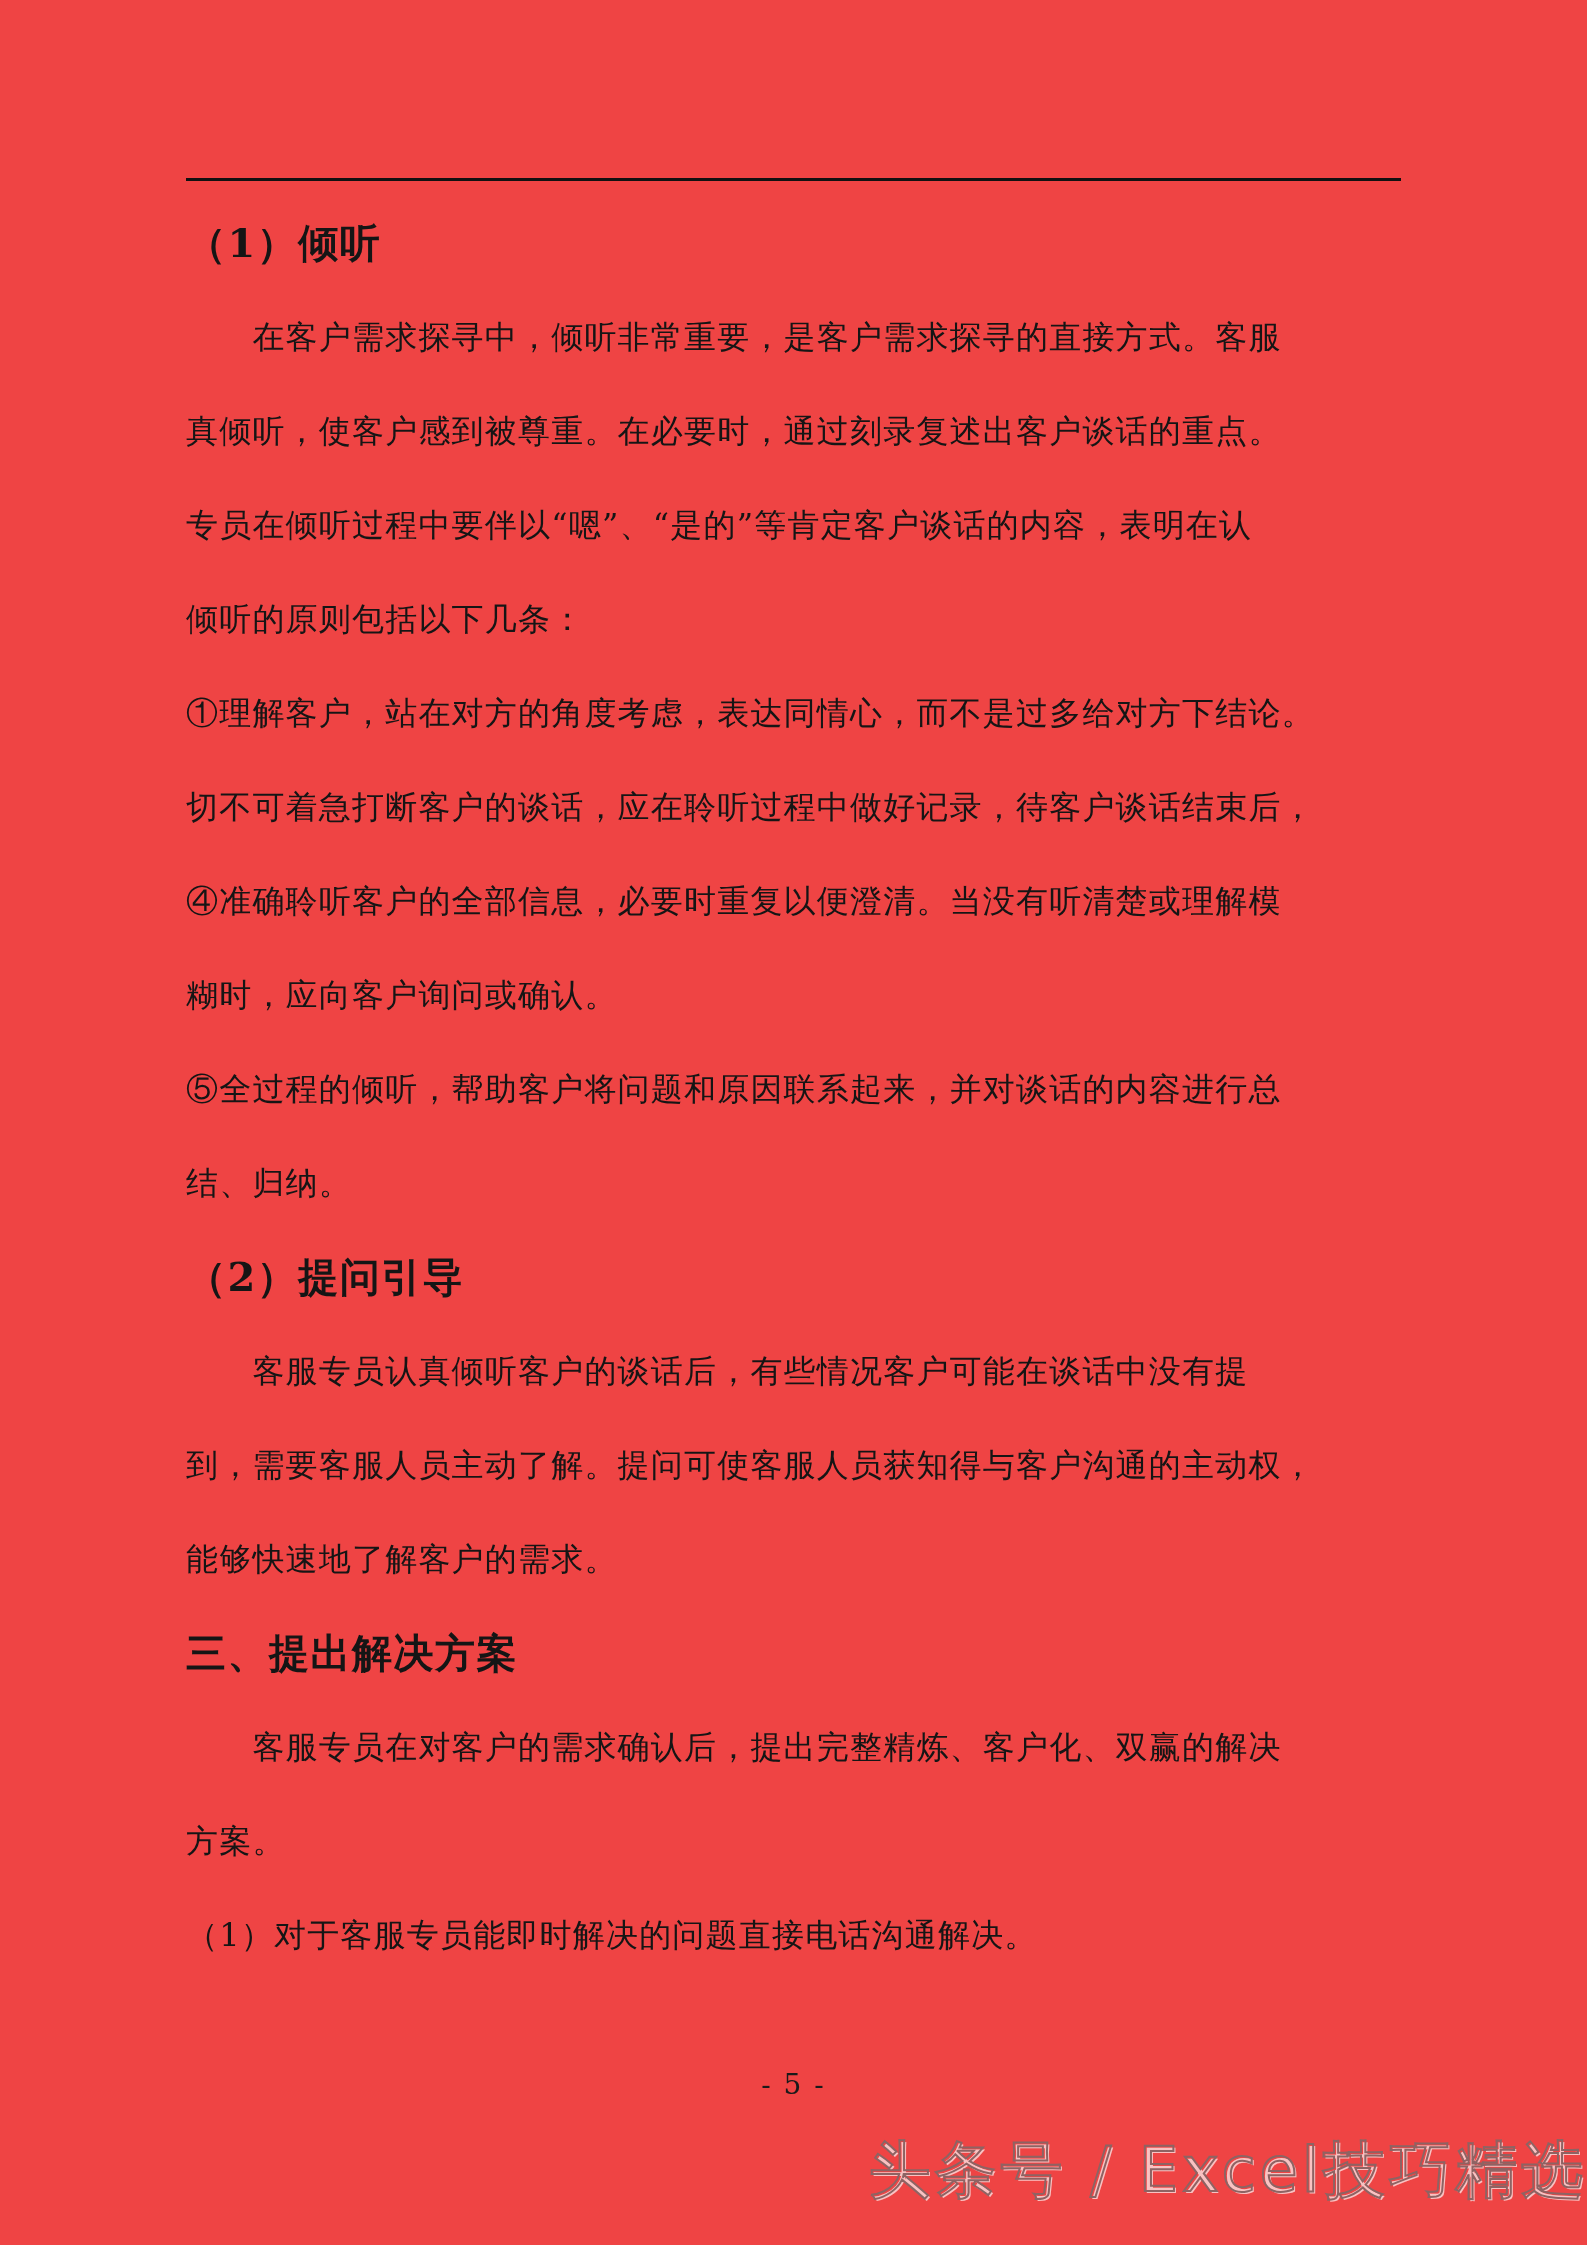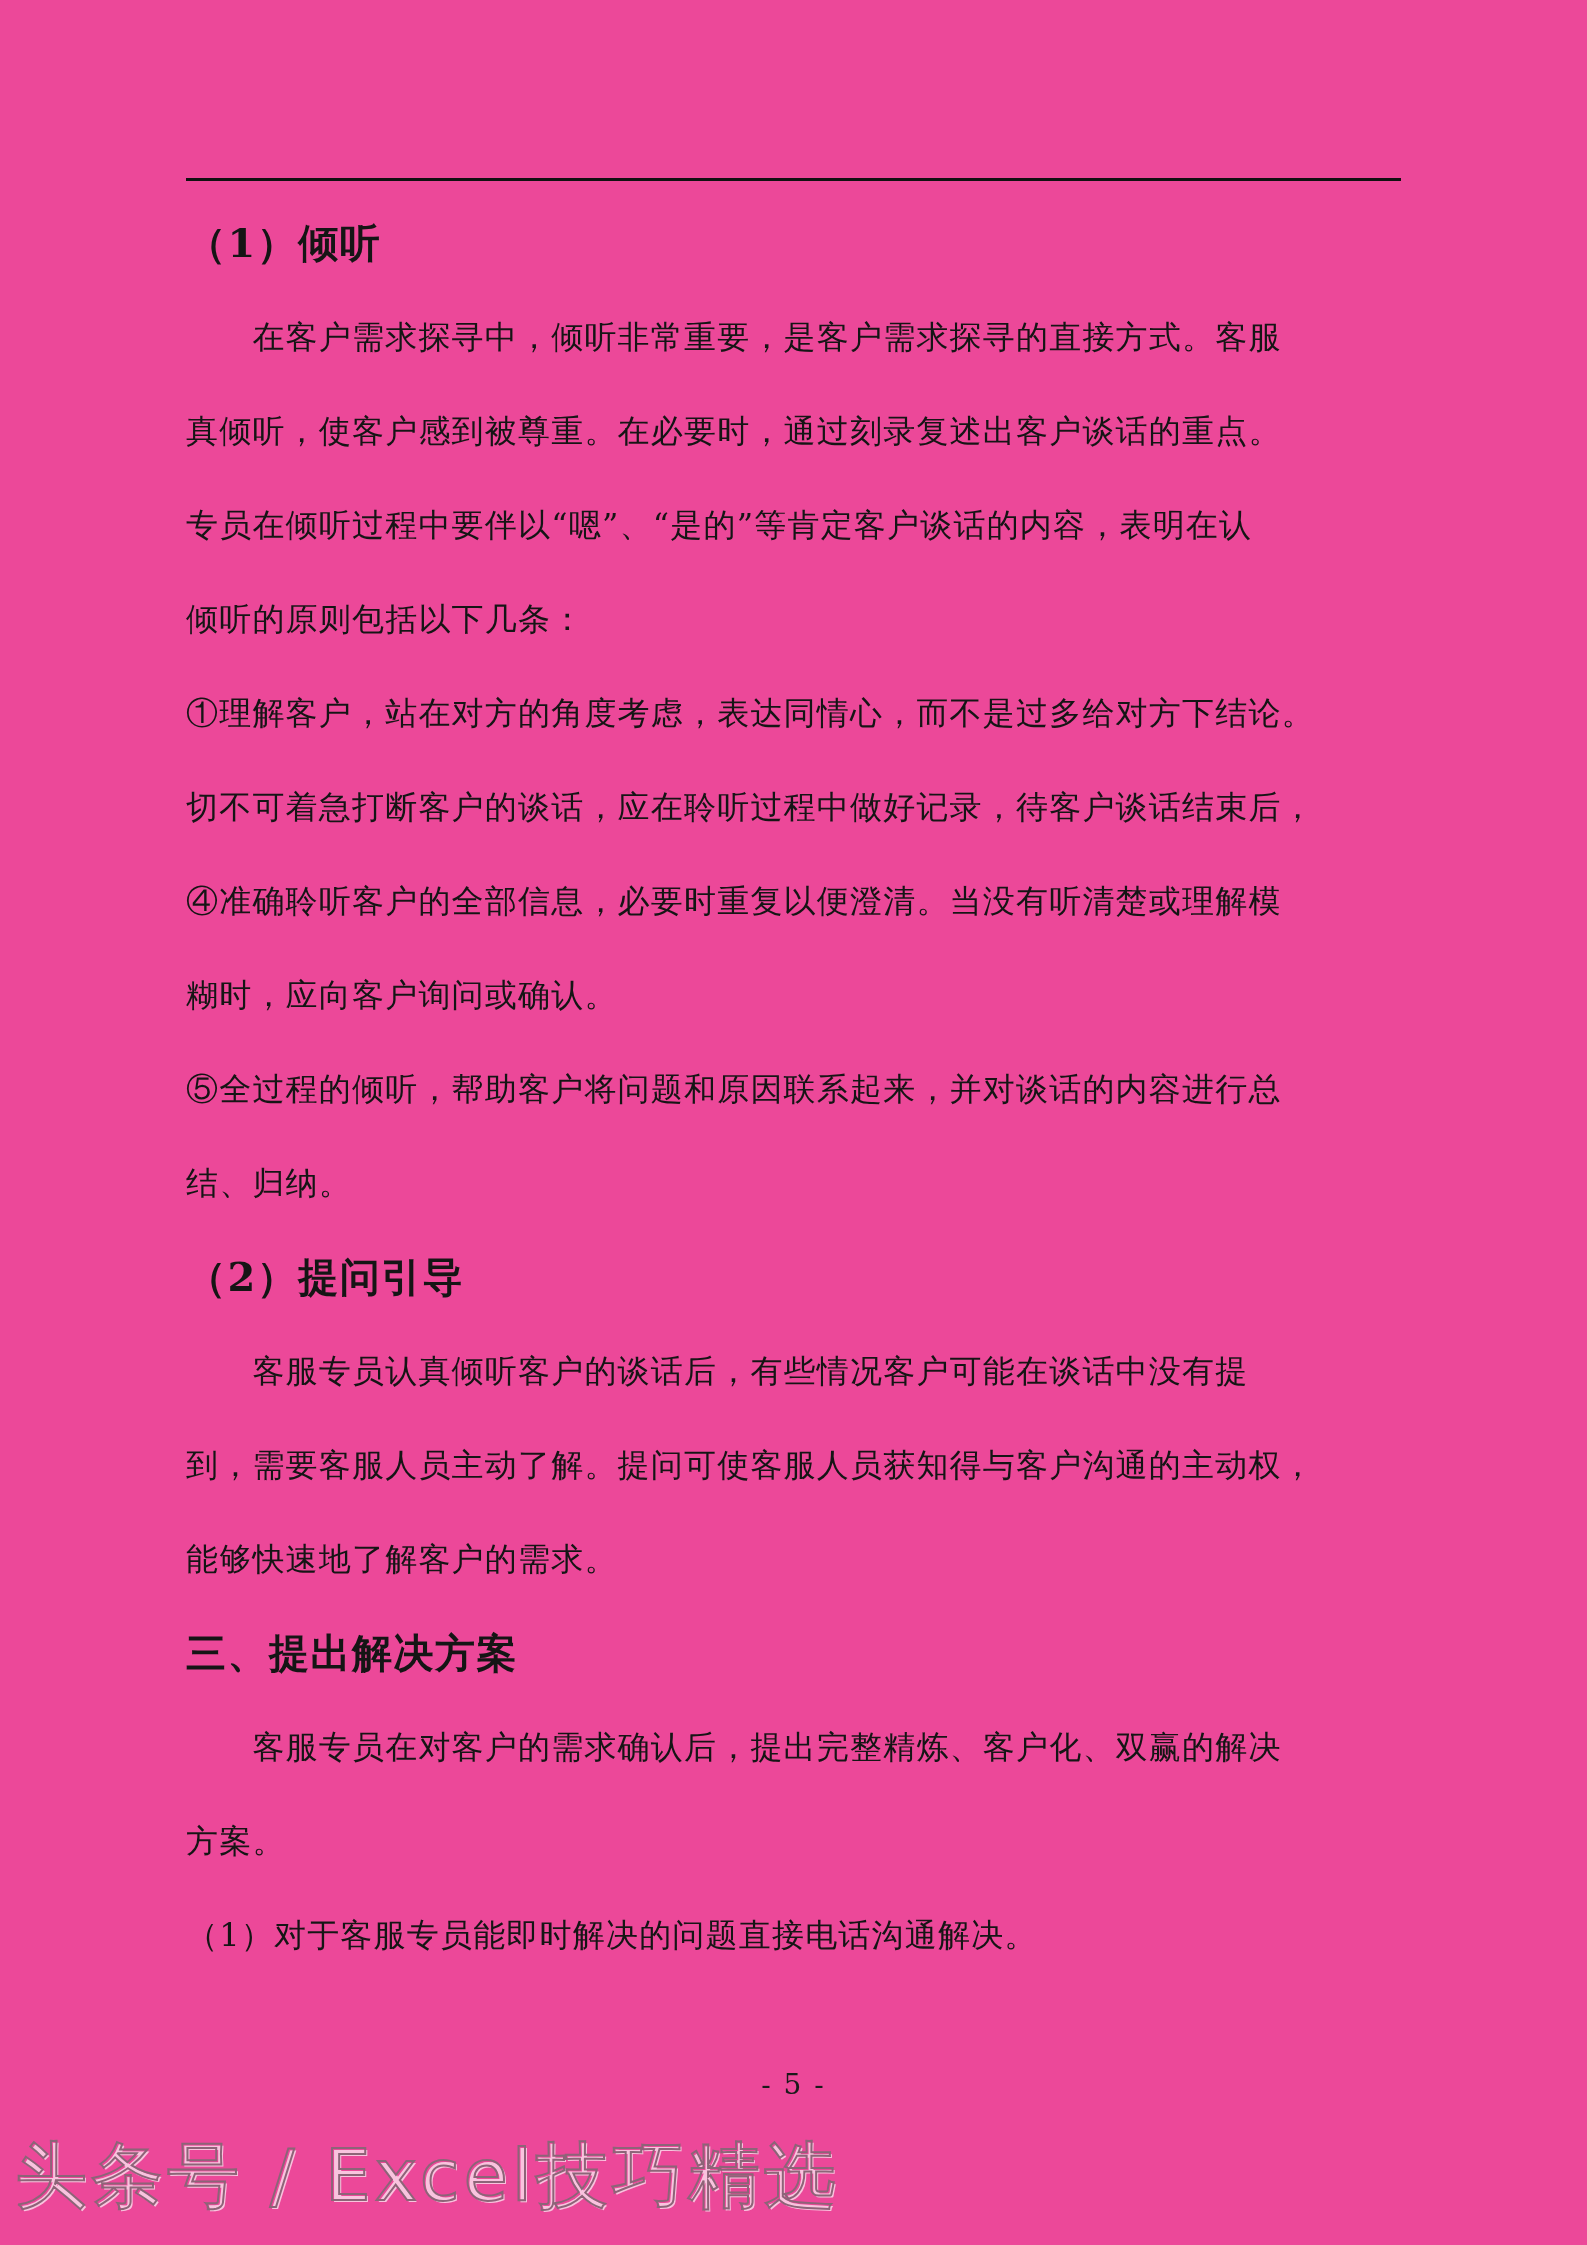--- a/index.html
+++ b/index.html
@@ -11,21 +11,21 @@
     width: 1587px;
     height: 2245px;
     position: relative;
     overflow: hidden;
     font-family: "DejaVu Sans", sans-serif;
   }
 
   .page {
     position: absolute;
     inset: 0;
-    background: #ec4899;
+    background: #ef4444;
   }
 
   
   .header-rule {
     position: absolute;
     left: 186px;
     top: 178px;
     width: 1215px;
     height: 0;
     border-top: 3px solid #111111;
@@ -70,26 +70,26 @@
     text-align: center;
     font-family: "DejaVu Serif", "Liberation Serif", serif;
     font-size: 28px;
     color: #1a1a1a;
     letter-spacing: 2px;
   }
 
   
   .watermark {
     position: absolute;
-    left: 15px;
+    left: 0;
     right: 0;
     top: 2128px;
-    text-align: left;
+    text-align: right;
     font-family: "DejaVu Sans", "Liberation Sans", sans-serif;
-    font-size: 72px;
+    font-size: 62px;
     font-weight: 400;
     letter-spacing: 4px;
     color: rgba(255,255,255,0.0);
     -webkit-text-stroke: 2px #6e6e6e;
     text-shadow: 2px 2px 0 rgba(255,255,255,0.9);
     opacity: 0.75;
     white-space: pre;
     user-select: none;
   }
 </style>

